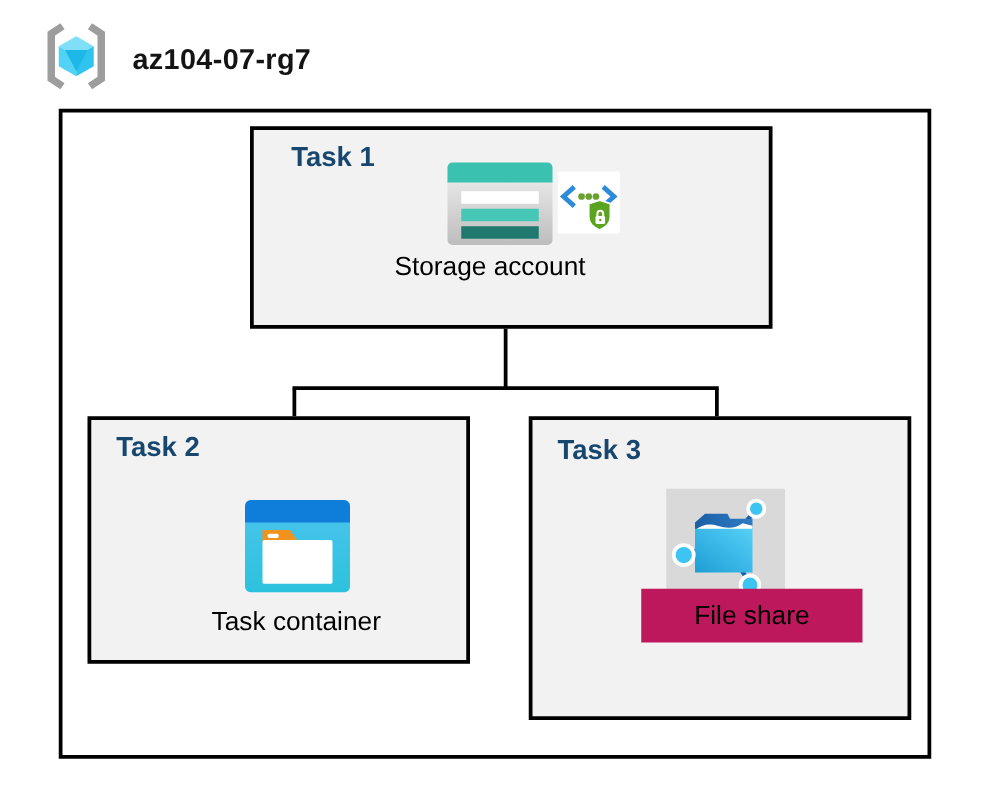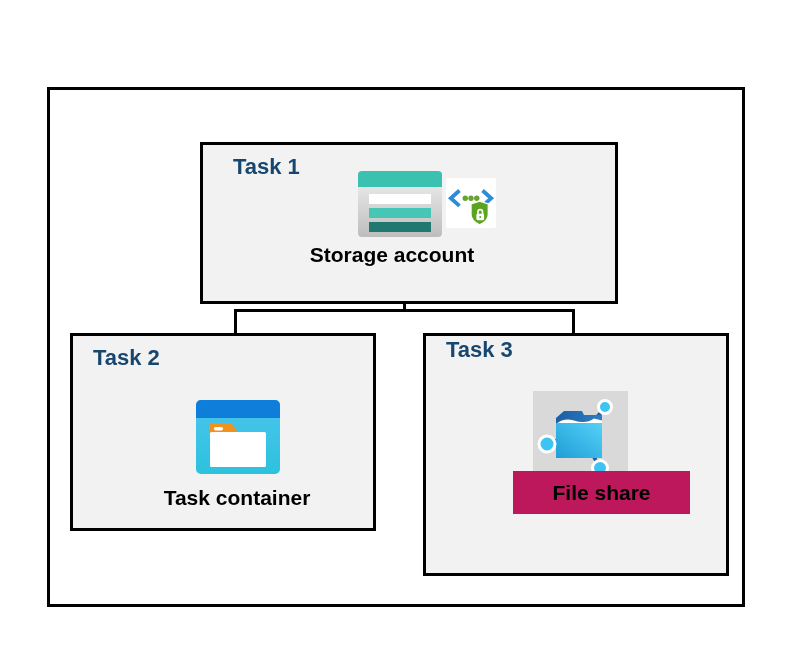--- a/index.html
+++ b/index.html
@@ -10,28 +10,28 @@
   
   .rg-header{position:absolute;left:33px;top:16px;display:flex;align-items:center;gap:17px;}
   .rg-title{font-size:23px;font-weight:bold;color:#141414;letter-spacing:.3px;}
   
   .outer-box{
     position:absolute;left:47px;top:87px;width:698px;height:520px;
     border:3px solid #000;background:#fff;box-sizing:border-box;
   }
   
   .task-box{position:absolute;background:#F2F2F2;border:3px solid #000;box-sizing:border-box;}
-  .task1{left:200px;top:101px;width:418px;height:162px;margin-top:41px;}
+  .task1{left:200px;top:101px;width:418px;height:162px;}
   .task2{left:70px;top:333px;width:306px;height:198px;}
   .task3{left:423px;top:333px;width:306px;height:243px;}
   .task-label{position:absolute;font-size:22px;font-weight:bold;color:#17466F;}
   .task1 .task-label{left:30px;top:9px;}
   .task2 .task-label{left:20px;top:9px;}
-  .task3 .task-label{left:20px;top:1px;}
-  .item-label{position:absolute;font-size:21px;font-weight:bold;color:#000;text-align:center;}
+  .task3 .task-label{left:20px;top:11px;}
+  .item-label{position:absolute;font-size:21px;font-weight:normal;color:#000;text-align:center;}
   .task1 .item-label{left:0;right:34px;top:98px;}
   .task2 .item-label{left:28px;right:0;top:150px;}
   
   .storage-icon-wrap{position:absolute;left:154px;top:25px;}
   .sas-icon-wrap{position:absolute;left:243px;top:33px;}
   .blob-icon-wrap{position:absolute;left:123px;top:64px;}
   .fs-gray-square{position:absolute;left:107px;top:55px;width:95px;height:82px;background:#D9D9D9;}
   .fs-icon-wrap{position:absolute;left:1px;top:1px;}
   .fs-label-band{
     position:absolute;left:87px;top:135px;width:177px;height:43px;background:#be185d;
@@ -43,20 +43,33 @@
   .line-v1{left:403px;top:231px;width:3px;height:81px;}
   .line-h1{left:234px;top:309px;width:341px;height:3px;}
   .line-v2{left:234px;top:311px;width:3px;height:88px;}
   .line-v3{left:572px;top:311px;width:3px;height:79px;}
 </style>
 </head>
 <body>
 
 <div class="canvas">
 
+  <div class="rg-header">
+    <span>
+      <svg width="56" height="58" viewBox="0 0 56 58" aria-hidden="true">
+        <path d="M17 5 L8 11 L8 47 L17 53" fill="none" stroke="#9D9D9D" stroke-width="6"></path>
+        <path d="M39 5 L48 11 L48 47 L39 53" fill="none" stroke="#9D9D9D" stroke-width="6"></path>
+        <polygon points="28,13 42,21 28,29 14,21" fill="#7FDFF8"></polygon>
+        <polygon points="14,21 28,29 28,45 14,37" fill="#52D2F4"></polygon>
+        <polygon points="42,21 28,29 28,45 42,37" fill="#2EC4EE"></polygon>
+        <polygon points="19,24 37,24 28,41" fill="#1EB8E8"></polygon>
+      </svg>
+    </span>
+    <span class="rg-title">az104-07-rg7</span>
+  </div>
 
   <div class="outer-box"></div>
 
   <div class="line line-v1"></div>
   <div class="line line-h1"></div>
   <div class="line line-v2"></div>
   <div class="line line-v3"></div>
 
   <div class="task-box task1">
     <span class="task-label">Task 1</span>

